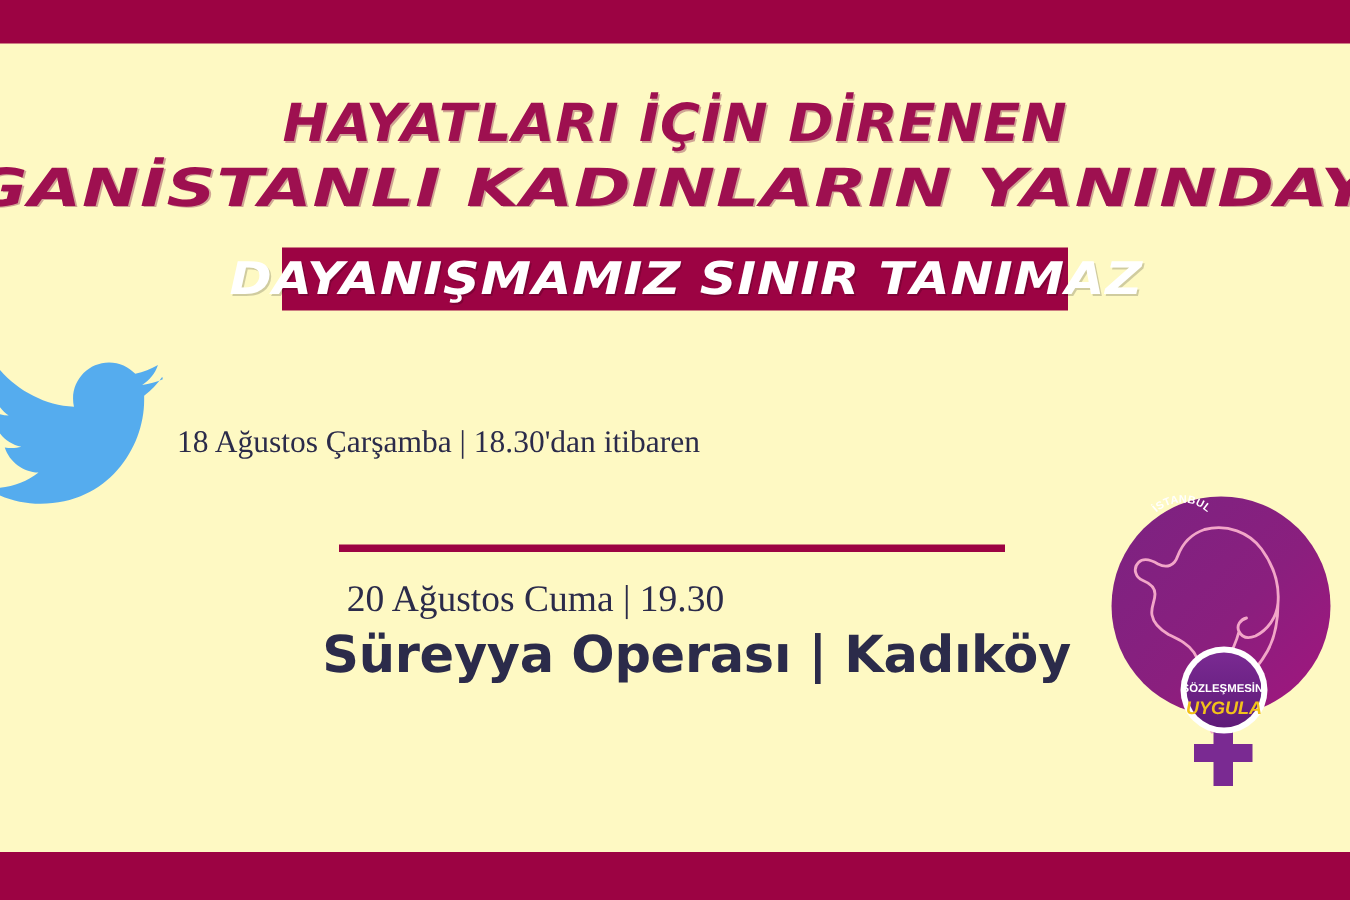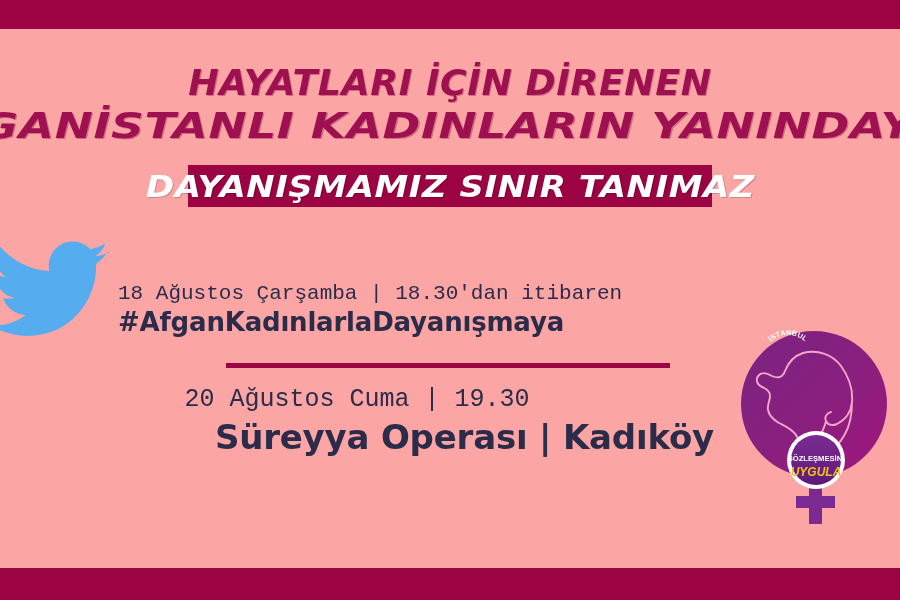--- a/index.html
+++ b/index.html
@@ -4,21 +4,21 @@
 <style>
   html, body {
     margin: 0;
     padding: 0;
     background: #ffffff;
   }
   #poster {
     position: relative;
     width: 900px;
     height: 600px;
-    background: #fca5a5;
+    background: #fef9c3;
     overflow: hidden;
     font-family: "Liberation Sans", sans-serif;
   }
 
   
   .bar {
     position: absolute;
     left: 0;
     width: 900px;
     background: #9c0343;
@@ -56,21 +56,21 @@
   }
   #head-line-3-wrap {
     position: absolute;
     top: 165px;
     left: 188px;
     width: 524px;
     height: 42px;
     background: #9c0343;
     display: flex;
     align-items: center;
-    justify-content: center;
+    justify-content: flex-start;
   }
   #head-line-3 {
     color: #ffffff;
     font-family: "DejaVu Sans", sans-serif;
     font-weight: bold;
     font-style: italic;
     font-size: 30px;
     letter-spacing: 0.5px;
     white-space: nowrap;
     transform: scaleX(1.13);
@@ -88,21 +88,21 @@
 
   
   #info-block-1 {
     position: absolute;
     top: 281px;
     left: 118px;
     text-align: left;
   }
   .info-date {
     color: #2b2b4a;
-    font-family: Liberation Mono, monospace;
+    font-family: Liberation Serif, serif;
     font-size: 21px;
     font-weight: normal;
     line-height: 1.25;
     white-space: nowrap;
   }
   .info-strong {
     color: #2b2b4a;
     font-family: "DejaVu Sans", sans-serif;
     font-size: 26px;
     font-weight: bold;
@@ -159,21 +159,20 @@
   </div>
 
   <div id="twitter-bird">
     <svg viewBox="0 0 130 110" width="130" height="110" aria-hidden="true">
       <path fill="#55acee" d="M126.5 16.8c-4.3 1.9-8.9 3.2-13.7 3.8 4.9-3 8.7-7.6 10.5-13.2-4.6 2.7-9.7 4.7-15.1 5.8-4.4-4.7-10.6-7.6-17.5-7.6-13.2 0-24 10.8-24 24 0 1.9.2 3.7.6 5.5C47.5 34.1 28.9 24 16.4 8.7c-2.1 3.6-3.3 7.8-3.3 12.3 0 8.3 4.2 15.7 10.7 20-3.9-.1-7.6-1.2-10.8-3v.3c0 11.6 8.3 21.3 19.2 23.5-2 .6-4.2.9-6.4.9-1.6 0-3.1-.2-4.6-.4 3.1 9.5 12 16.5 22.5 16.7-8.3 6.5-18.7 10.3-30 10.3-1.9 0-3.9-.1-5.8-.3 10.7 6.9 23.5 10.9 37.2 10.9 44.6 0 69-37 69-69v-3.1c4.7-3.4 8.8-7.7 12.1-12.6z"></path>
     </svg>
   </div>
 
   <div id="info-block-1">
     <div class="info-date">18 Ağustos Çarşamba | 18.30'dan itibaren</div>
-    <div class="info-strong">#AfganKadınlarlaDayanışmaya</div>
   </div>
 
   <div id="divider"></div>
 
   <div id="info-block-2">
     <div class="info-date">20 Ağustos Cuma | 19.30</div>
     <div class="info-strong">Süreyya Operası | Kadıköy</div>
   </div>
 
   <div id="logo">

